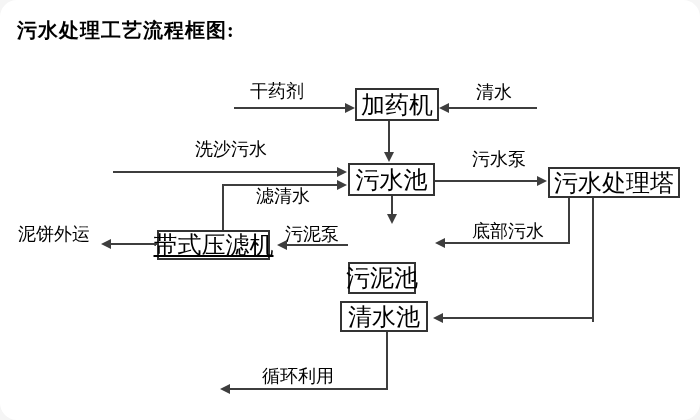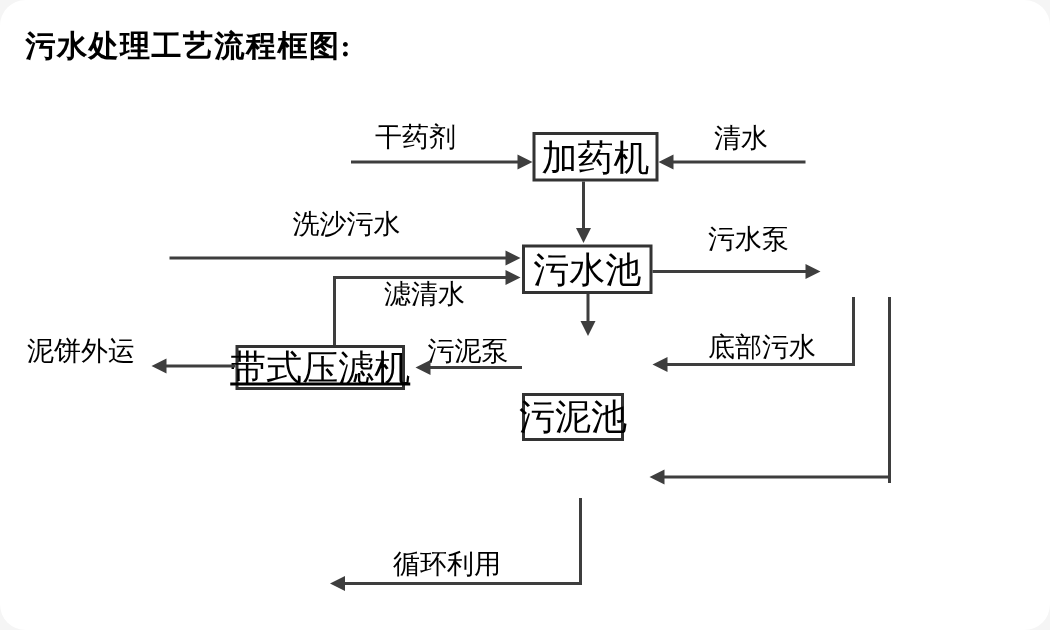--- a/index.html
+++ b/index.html
@@ -46,22 +46,24 @@
 </style>
 </head>
 <body>
 
 <div id="canvas">
 
   <div class="title" style="left:17px;top:17px;">污水处理工艺流程框图:</div>
 
   <div class="box" style="left:355px;top:88px;width:84px;height:33px;">加药机</div>
   <div class="box" style="left:348px;top:163px;width:87px;height:33px;">污水池</div>
+  <div class="box" style="left:548px;top:167px;width:132px;height:31px;">污水处理塔</div>
   <div class="box" style="left:157px;top:230px;width:113px;height:30px;text-decoration:underline;">带式压滤机</div>
   <div class="box" style="left:348px;top:226px;width:68px;height:32px;margin-top:36px;">污泥池</div>
+  <div class="box" style="left:340px;top:301px;width:88px;height:31px;">清水池</div>
 
   <div class="lbl" style="left:250px;top:82px;">干药剂</div>
   <div class="lbl" style="left:476px;top:83px;">清水</div>
   <div class="lbl" style="left:167px;top:140px;margin-left:28px;">洗沙污水</div>
   <div class="lbl" style="left:256px;top:187px;">滤清水</div>
   <div class="lbl" style="left:452px;top:150px;margin-left:20px;">污水泵</div>
   <div class="lbl" style="left:472px;top:222px;text-align:right;">底部污水</div>
   <div class="lbl" style="left:285px;top:225px;">污泥泵</div>
   <div class="lbl" style="left:18px;top:225px;">泥饼外运</div>
   <div class="lbl" style="left:262px;top:367px;">循环利用</div>

